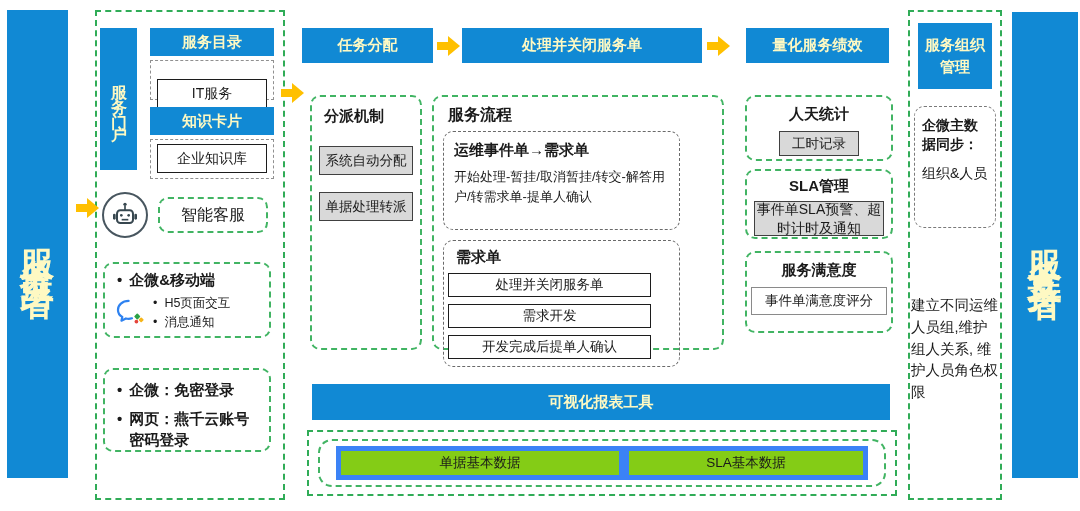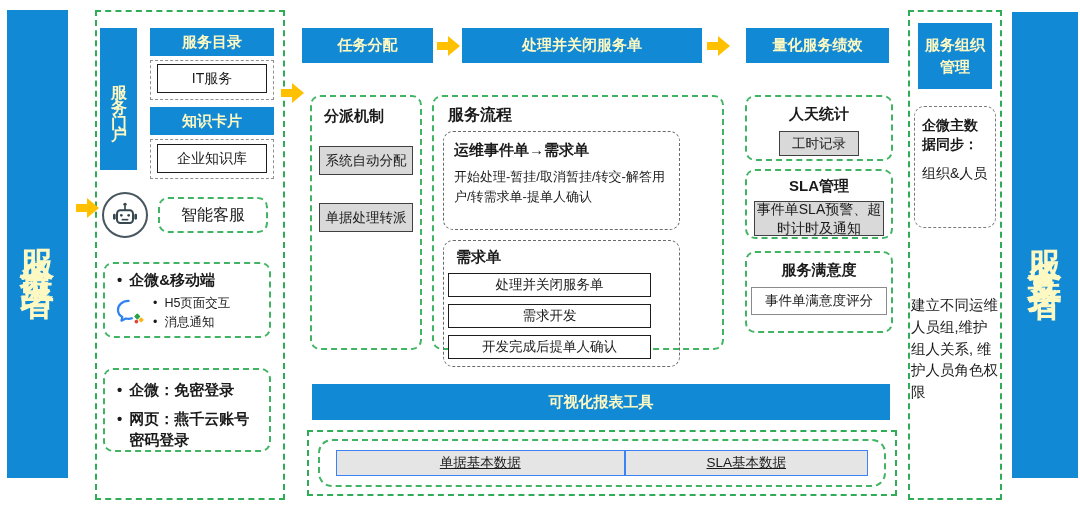--- a/index.html
+++ b/index.html
@@ -18,36 +18,36 @@
   .whitebox{background:#fff;border:1.5px solid #1c1c1c;display:flex;align-items:center;justify-content:center;font-size:14px;}
   .graybox{background:#d9d9d9;border:1.5px solid #404040;display:flex;align-items:center;justify-content:center;font-size:13.5px;text-align:center;}
   .paneltitle{font-size:15px;font-weight:bold;}
   .arrow{position:absolute;width:24px;height:20px;}
   .arrow .stem{position:absolute;left:0;top:6px;width:11px;height:8px;background:#ffc000;}
   .arrow .head{position:absolute;left:11px;top:0;width:0;height:0;
     border-top:10px solid transparent;border-bottom:10px solid transparent;border-left:12px solid #ffc000;}
   .li{display:flex;}
   .li::before{content:"•";margin-right:7px;}
   .subdash{border:1.5px dashed #6a6a6a;border-radius:10px;}
-  .report-item{background:#e5e5e5;border:1px solid #3b82f6;height:24px;display:flex;align-items:center;justify-content:center;font-size:13.5px;text-decoration:underline;}
+  .report-item{background:#84cc16;border:5px solid #3b82f6;height:24px;display:flex;align-items:center;justify-content:center;font-size:13.5px;}
 </style>
 </head>
 <body>
 
 <div id="canvas">
 
   <div class="abs blue center rolebar vtext" style="left:7px;top:10px;width:61px;height:468px;">服务提出者</div>
 
   <div class="abs dash-green" style="left:95px;top:10px;width:190px;height:490px;"></div>
 
   <div class="abs blue center portalbar vtext" style="left:100px;top:28px;width:37px;height:142px;">服务门户</div>
 
   <div class="abs blue center bluehdr" style="left:150px;top:28px;width:124px;height:28px;">服务目录</div>
   <div class="abs dash-gray" style="left:150px;top:60px;width:124px;height:40px;">
-    <div class="whitebox" style="margin:3px 6px;height:27px;text-align:right;">IT服务</div>
+    <div class="whitebox" style="margin:18px 6px;height:27px;text-align:right;">IT服务</div>
   </div>
 
   <div class="abs blue center bluehdr" style="left:150px;top:107px;width:124px;height:28px;">知识卡片</div>
   <div class="abs dash-gray" style="left:150px;top:139px;width:124px;height:40px;">
     <div class="whitebox" style="margin:4px 6px;height:27px;">企业知识库</div>
   </div>
 
   <div class="arrow" style="left:76px;top:198px;">
     <div class="stem"></div>
       <div class="head"></div>
@@ -114,21 +114,21 @@
   <div class="abs blue center bluehdr" style="left:462px;top:28px;width:240px;height:35px;">处理并关闭服务单</div>
   <div class="arrow" style="left:707px;top:36px;">
     <div class="stem"></div>
       <div class="head"></div>
   </div>
   <div class="abs blue center bluehdr" style="left:746px;top:28px;width:143px;height:35px;">量化服务绩效</div>
 
   <div class="abs dash-green-r" style="left:310px;top:95px;width:112px;height:255px;">
     <div class="paneltitle" style="padding:10px 0 0 12px;">分派机制</div>
     <div class="graybox" style="margin:20px 7px 0;height:27px;">系统自动分配</div>
-    <div class="graybox" style="margin:28px 7px 0;height:27px;">单据处理转派</div>
+    <div class="graybox" style="margin:17px 7px 0;height:27px;">单据处理转派</div>
   </div>
 
   <div class="abs dash-green-r" style="left:432px;top:95px;width:292px;height:255px;">
     <div class="paneltitle" style="font-size:16px;padding:8px 0 0 14px;">服务流程</div>
     <div class="subdash" style="margin:5px 42px 0 9px;height:88px;padding:9px 10px 0;">
       <div style="font-size:15px;font-weight:bold;">运维事件单→需求单</div>
       <div style="font-size:13px;line-height:1.5;margin-top:7px;">开始处理-暂挂/取消暂挂/转交-解答用户/转需求单-提单人确认</div>
     </div>
     <div class="subdash" style="margin:10px 42px 0 9px;height:118px;padding:7px 28px 0 4px;">
       <div style="font-size:15px;font-weight:bold;padding-left:8px;">需求单</div>

